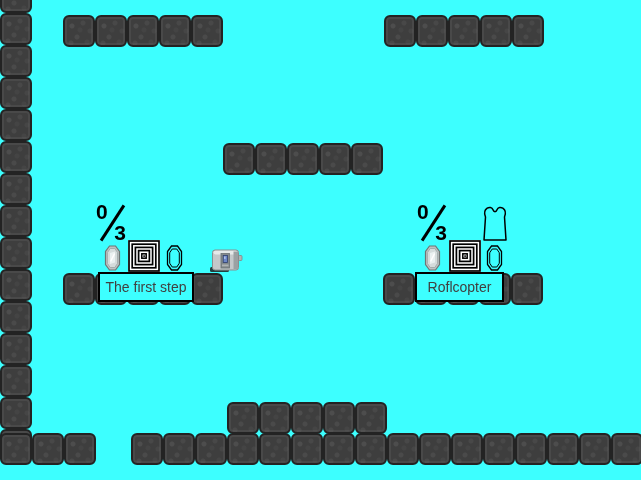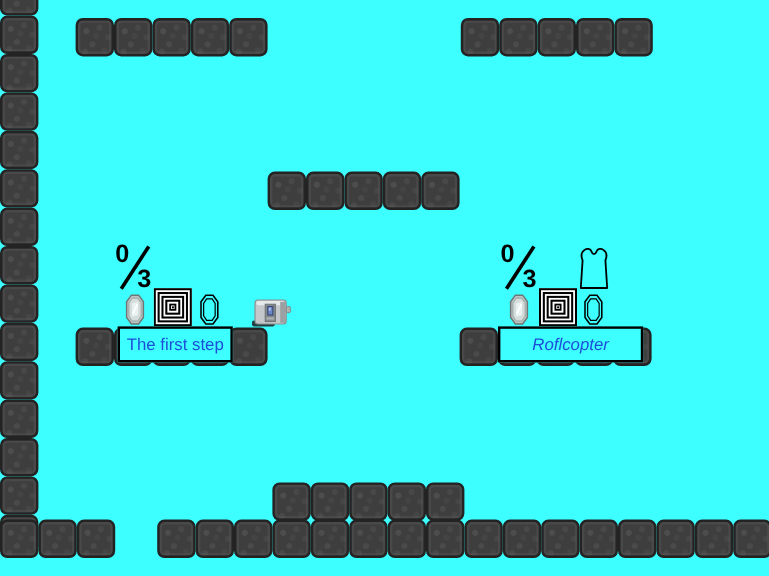--- a/index.html
+++ b/index.html
@@ -30,21 +30,21 @@
   .counter .cur{position:absolute;top:-3px;left:1px;font-size:21px;font-weight:bold;}
   .counter .tot{position:absolute;bottom:-2px;right:3px;font-size:21px;font-weight:bold;}
   .counter .slash{
     position:absolute;left:16px;top:-1px;width:3px;height:42px;
     background:#000;transform:rotate(33deg);transform-origin:center;
   }
   .level-label{
     position:absolute;height:30px;box-sizing:border-box;
     border:2px solid #000;background:var(--bg,#3DFFFF);
     display:flex;align-items:center;justify-content:center;
-    font-size:14px;color:#1d4ed8;white-space:nowrap;
+    font-size:14px;color:#404040;white-space:nowrap;
   }
   .icon{position:absolute;display:block;}
   svg{display:block;}
 </style>
 </head>
 <body>
 
 <div id="scene" style="--bg: #3DFFFF; --block: #3E3E3E; --blockBorder: #232323;">
 
   <svg width="0" height="0" style="position:absolute" aria-hidden="true">
@@ -184,16 +184,16 @@
       </svg>
     <svg class="icon" style="left:424px;top:245px;" width="17" height="26">
         <use href="#sym-gem-filled"></use>
       </svg>
     <svg class="icon" style="left:449px;top:240px;" width="32" height="32">
         <use href="#sym-spiral"></use>
       </svg>
     <svg class="icon" style="left:486px;top:245px;" width="17" height="26">
         <use href="#sym-gem-outline"></use>
       </svg>
-    <div class="level-label" style="left:415px;top:272px;width:121px;font-style:italic;">Roflcopter</div>
+    <div class="level-label" style="left:415px;top:272px;width:89px;">Roflcopter</div>
   </div>
 
 </div>
 
 </body></html>

